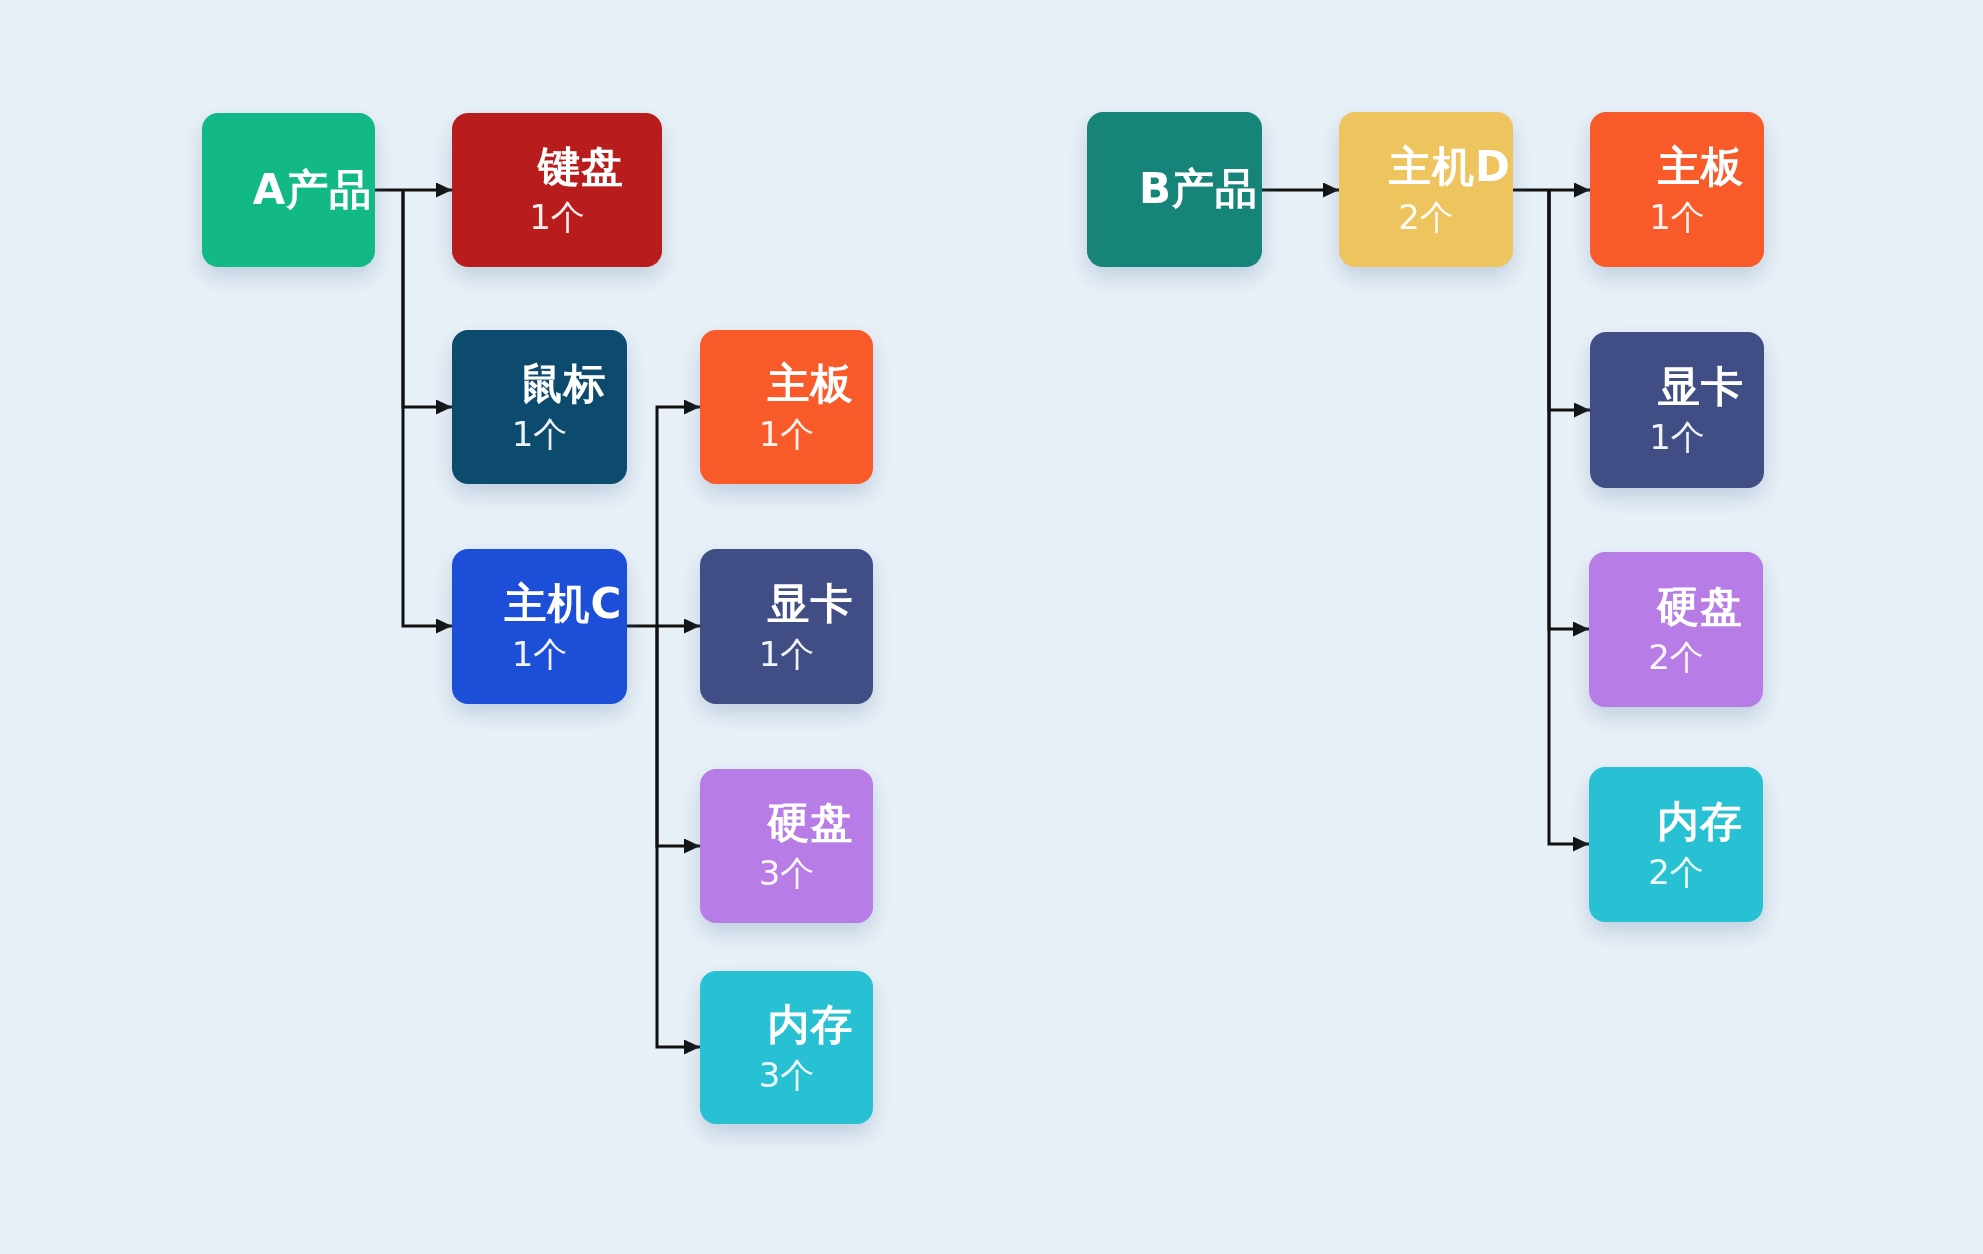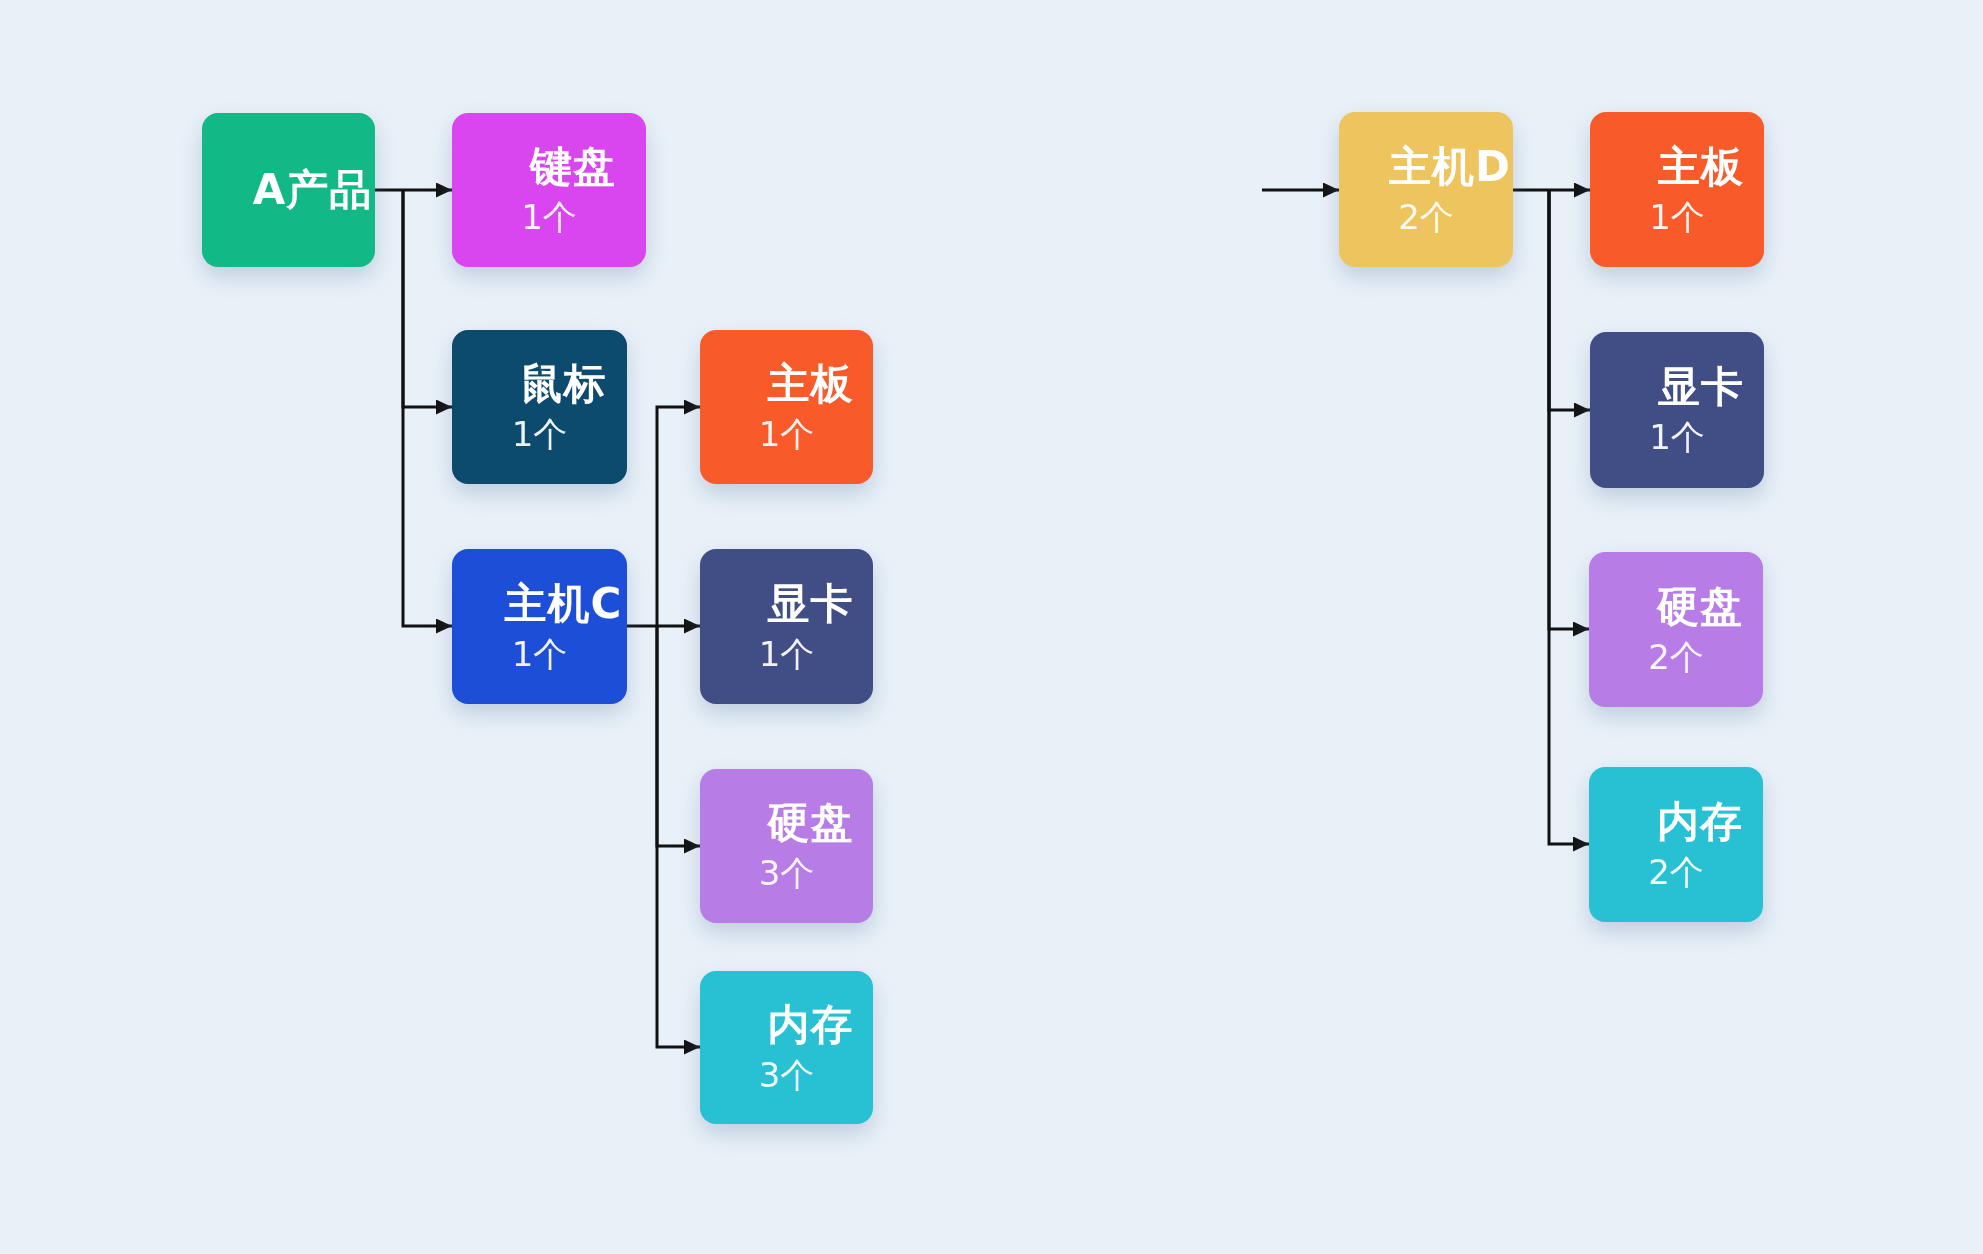--- a/index.html
+++ b/index.html
@@ -72,21 +72,21 @@
         <polyline points="1513,190 1590,190" stroke="#111111" stroke-width="3" marker-end="url(#arrowhead)"></polyline>
         <polyline points="1549,190 1549,410 1590,410" stroke="#111111" stroke-width="3" marker-end="url(#arrowhead)"></polyline>
         <polyline points="1549,190 1549,629 1589,629" stroke="#111111" stroke-width="3" marker-end="url(#arrowhead)"></polyline>
         <polyline points="1549,190 1549,844 1589,844" stroke="#111111" stroke-width="3" marker-end="url(#arrowhead)"></polyline>
       </g>
   </svg>
 
 <div class="node" style="left: 202px; top: 113px; width: 173px; height: 154px; background: rgb(18, 184, 134);">
       <div class="node-label">A产品</div>
     </div>
-    <div class="node" style="left: 452px; top: 113px; width: 194px; height: 154px; background: #d946ef;">
+    <div class="node" style="left: 452px; top: 113px; width: 210px; height: 154px; background: #b91c1c;">
       <div class="node-label">键盘</div>
       <div class="node-count">1个</div>
     </div>
     <div class="node" style="left: 452px; top: 330px; width: 175px; height: 154px; background: #0c4a6e;">
       <div class="node-label">鼠标</div>
       <div class="node-count">1个</div>
     </div>
     <div class="node" style="left: 452px; top: 549px; width: 175px; height: 155px; background: #1d4ed8;">
       <div class="node-label">主机C</div>
       <div class="node-count">1个</div>
@@ -100,20 +100,23 @@
       <div class="node-count">1个</div>
     </div>
     <div class="node" style="left: 700px; top: 769px; width: 173px; height: 154px; background: rgb(184, 124, 230);">
       <div class="node-label">硬盘</div>
       <div class="node-count">3个</div>
     </div>
     <div class="node" style="left: 700px; top: 971px; width: 173px; height: 153px; background: rgb(39, 193, 211);">
       <div class="node-label">内存</div>
       <div class="node-count">3个</div>
     </div>
+    <div class="node" style="left: 1087px; top: 112px; width: 175px; height: 155px; background: rgb(23, 132, 122);">
+      <div class="node-label">B产品</div>
+    </div>
     <div class="node" style="left: 1339px; top: 112px; width: 174px; height: 155px; background: rgb(238, 196, 95);">
       <div class="node-label">主机D</div>
       <div class="node-count">2个</div>
     </div>
     <div class="node" style="left: 1590px; top: 112px; width: 174px; height: 155px; background: rgb(249, 90, 42);">
       <div class="node-label">主板</div>
       <div class="node-count">1个</div>
     </div>
     <div class="node" style="left: 1590px; top: 332px; width: 174px; height: 156px; background: rgb(65, 78, 133);">
       <div class="node-label">显卡</div>

